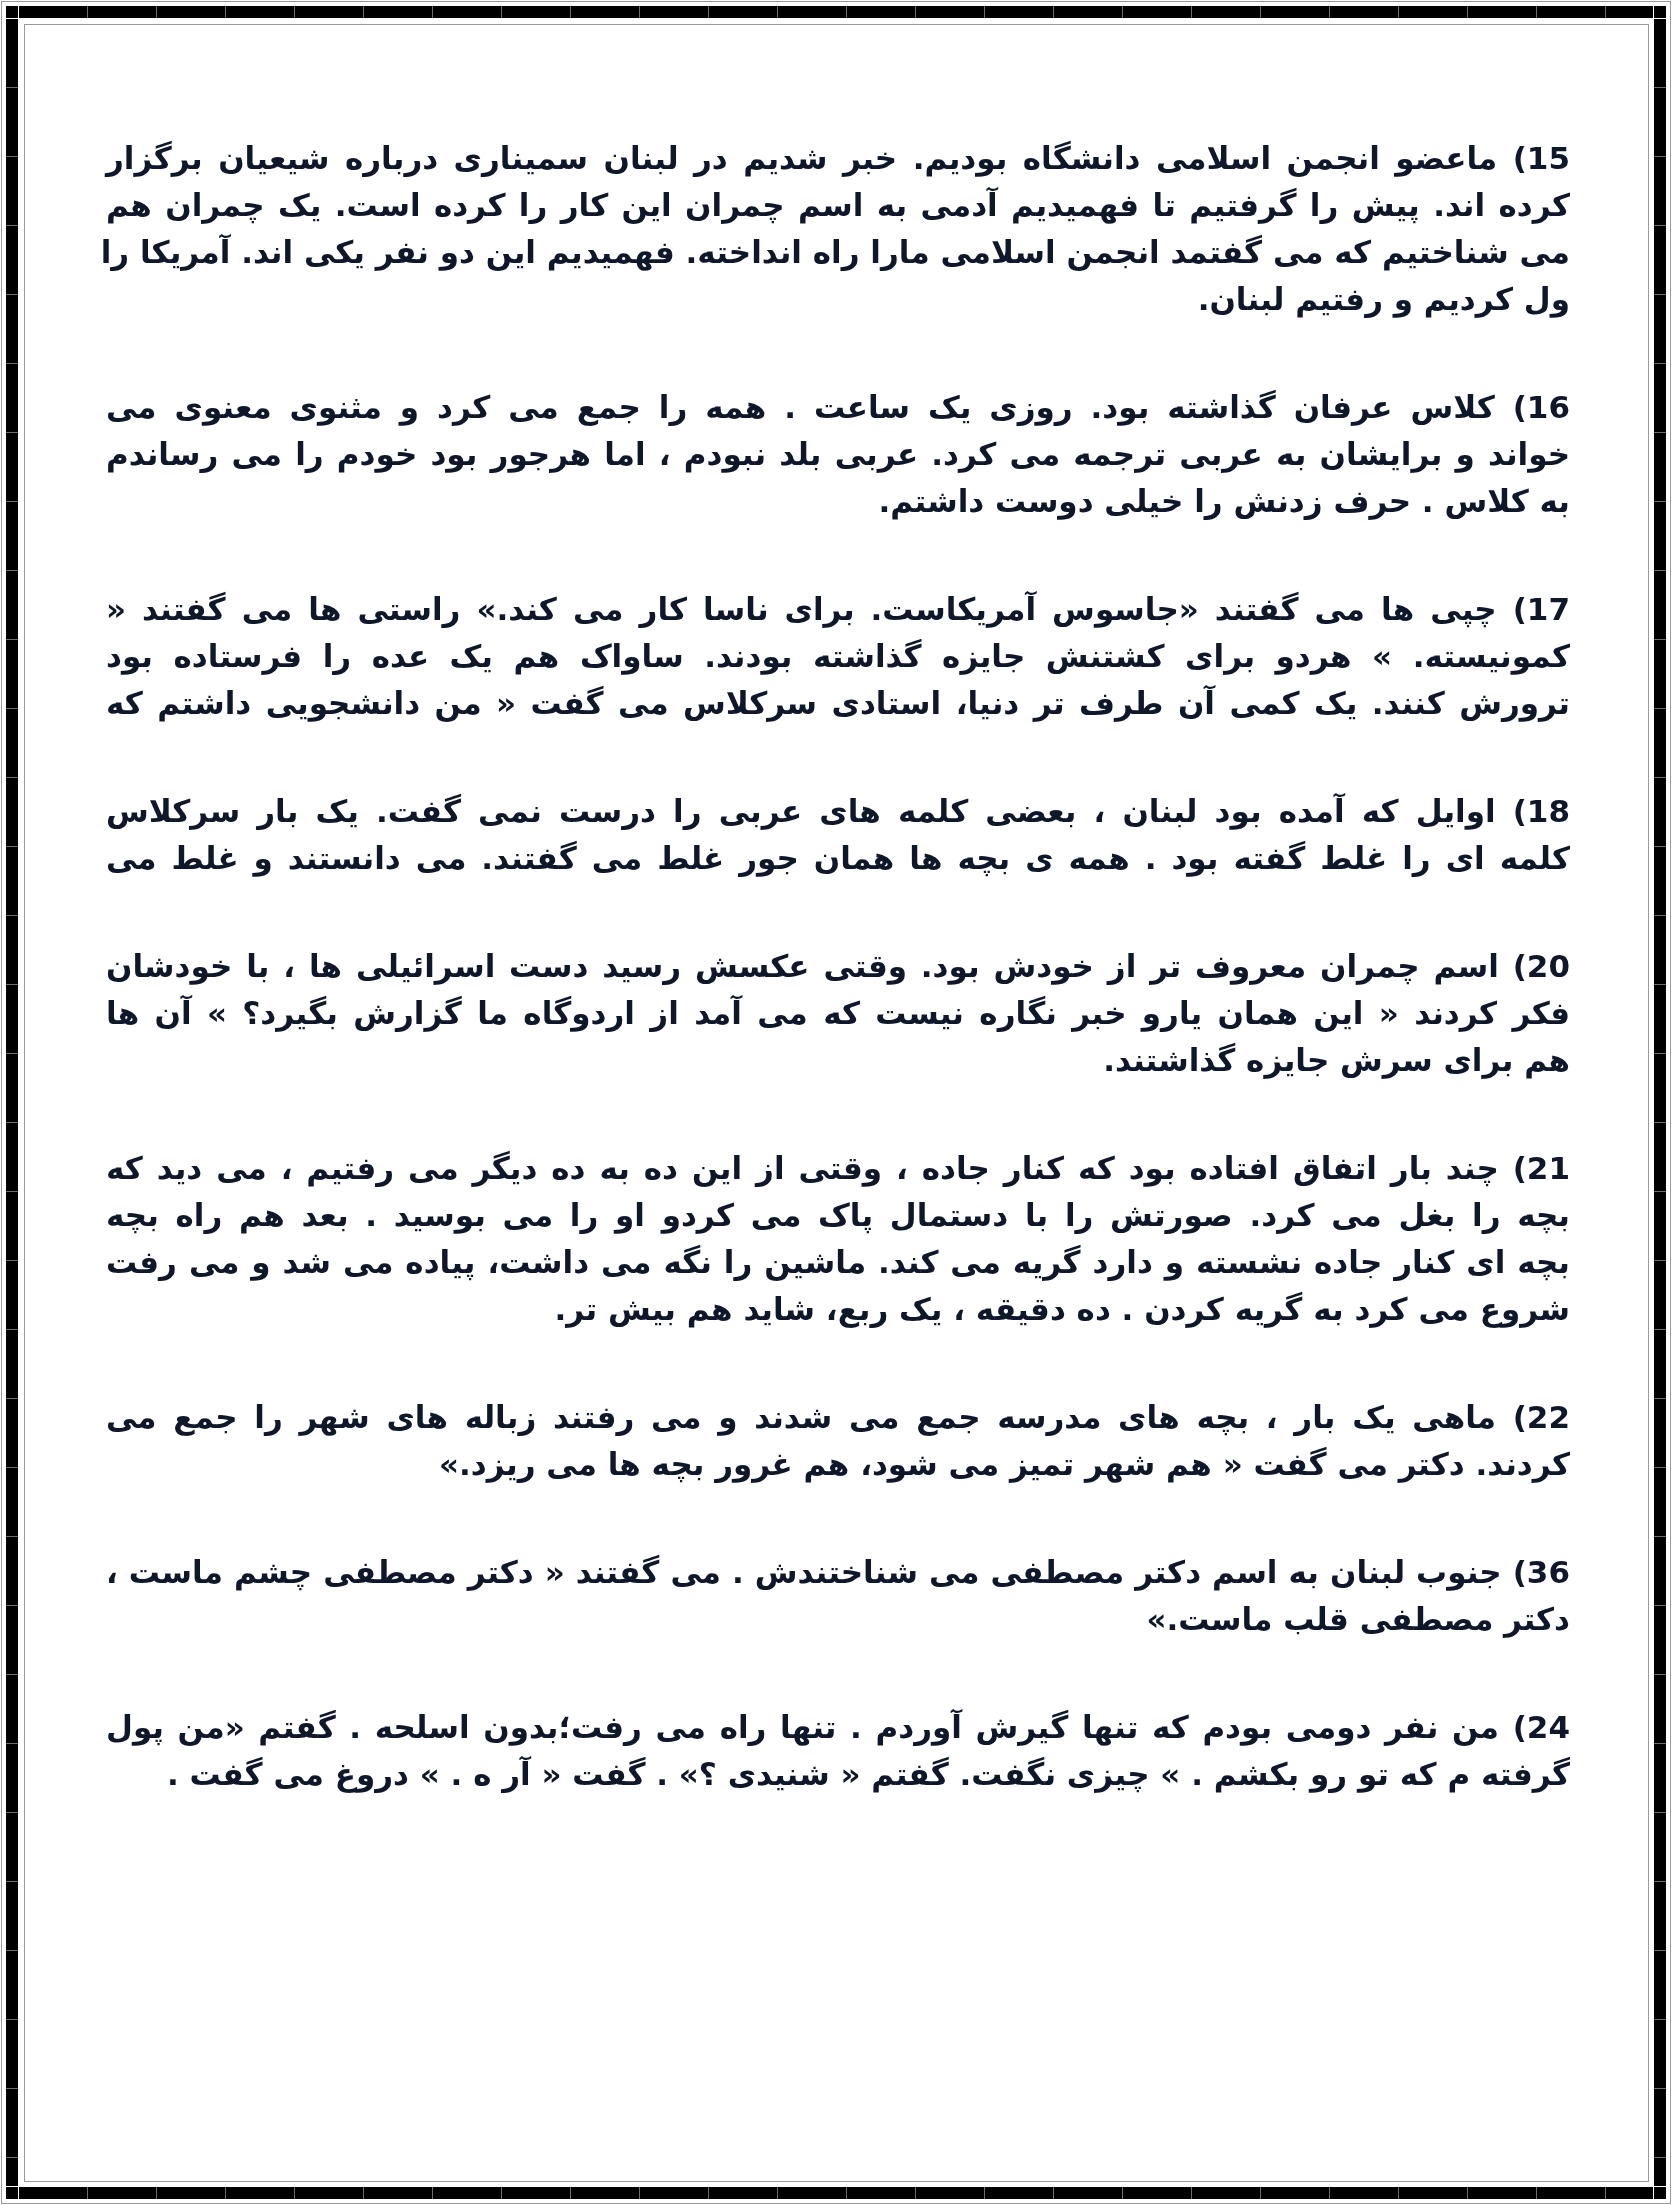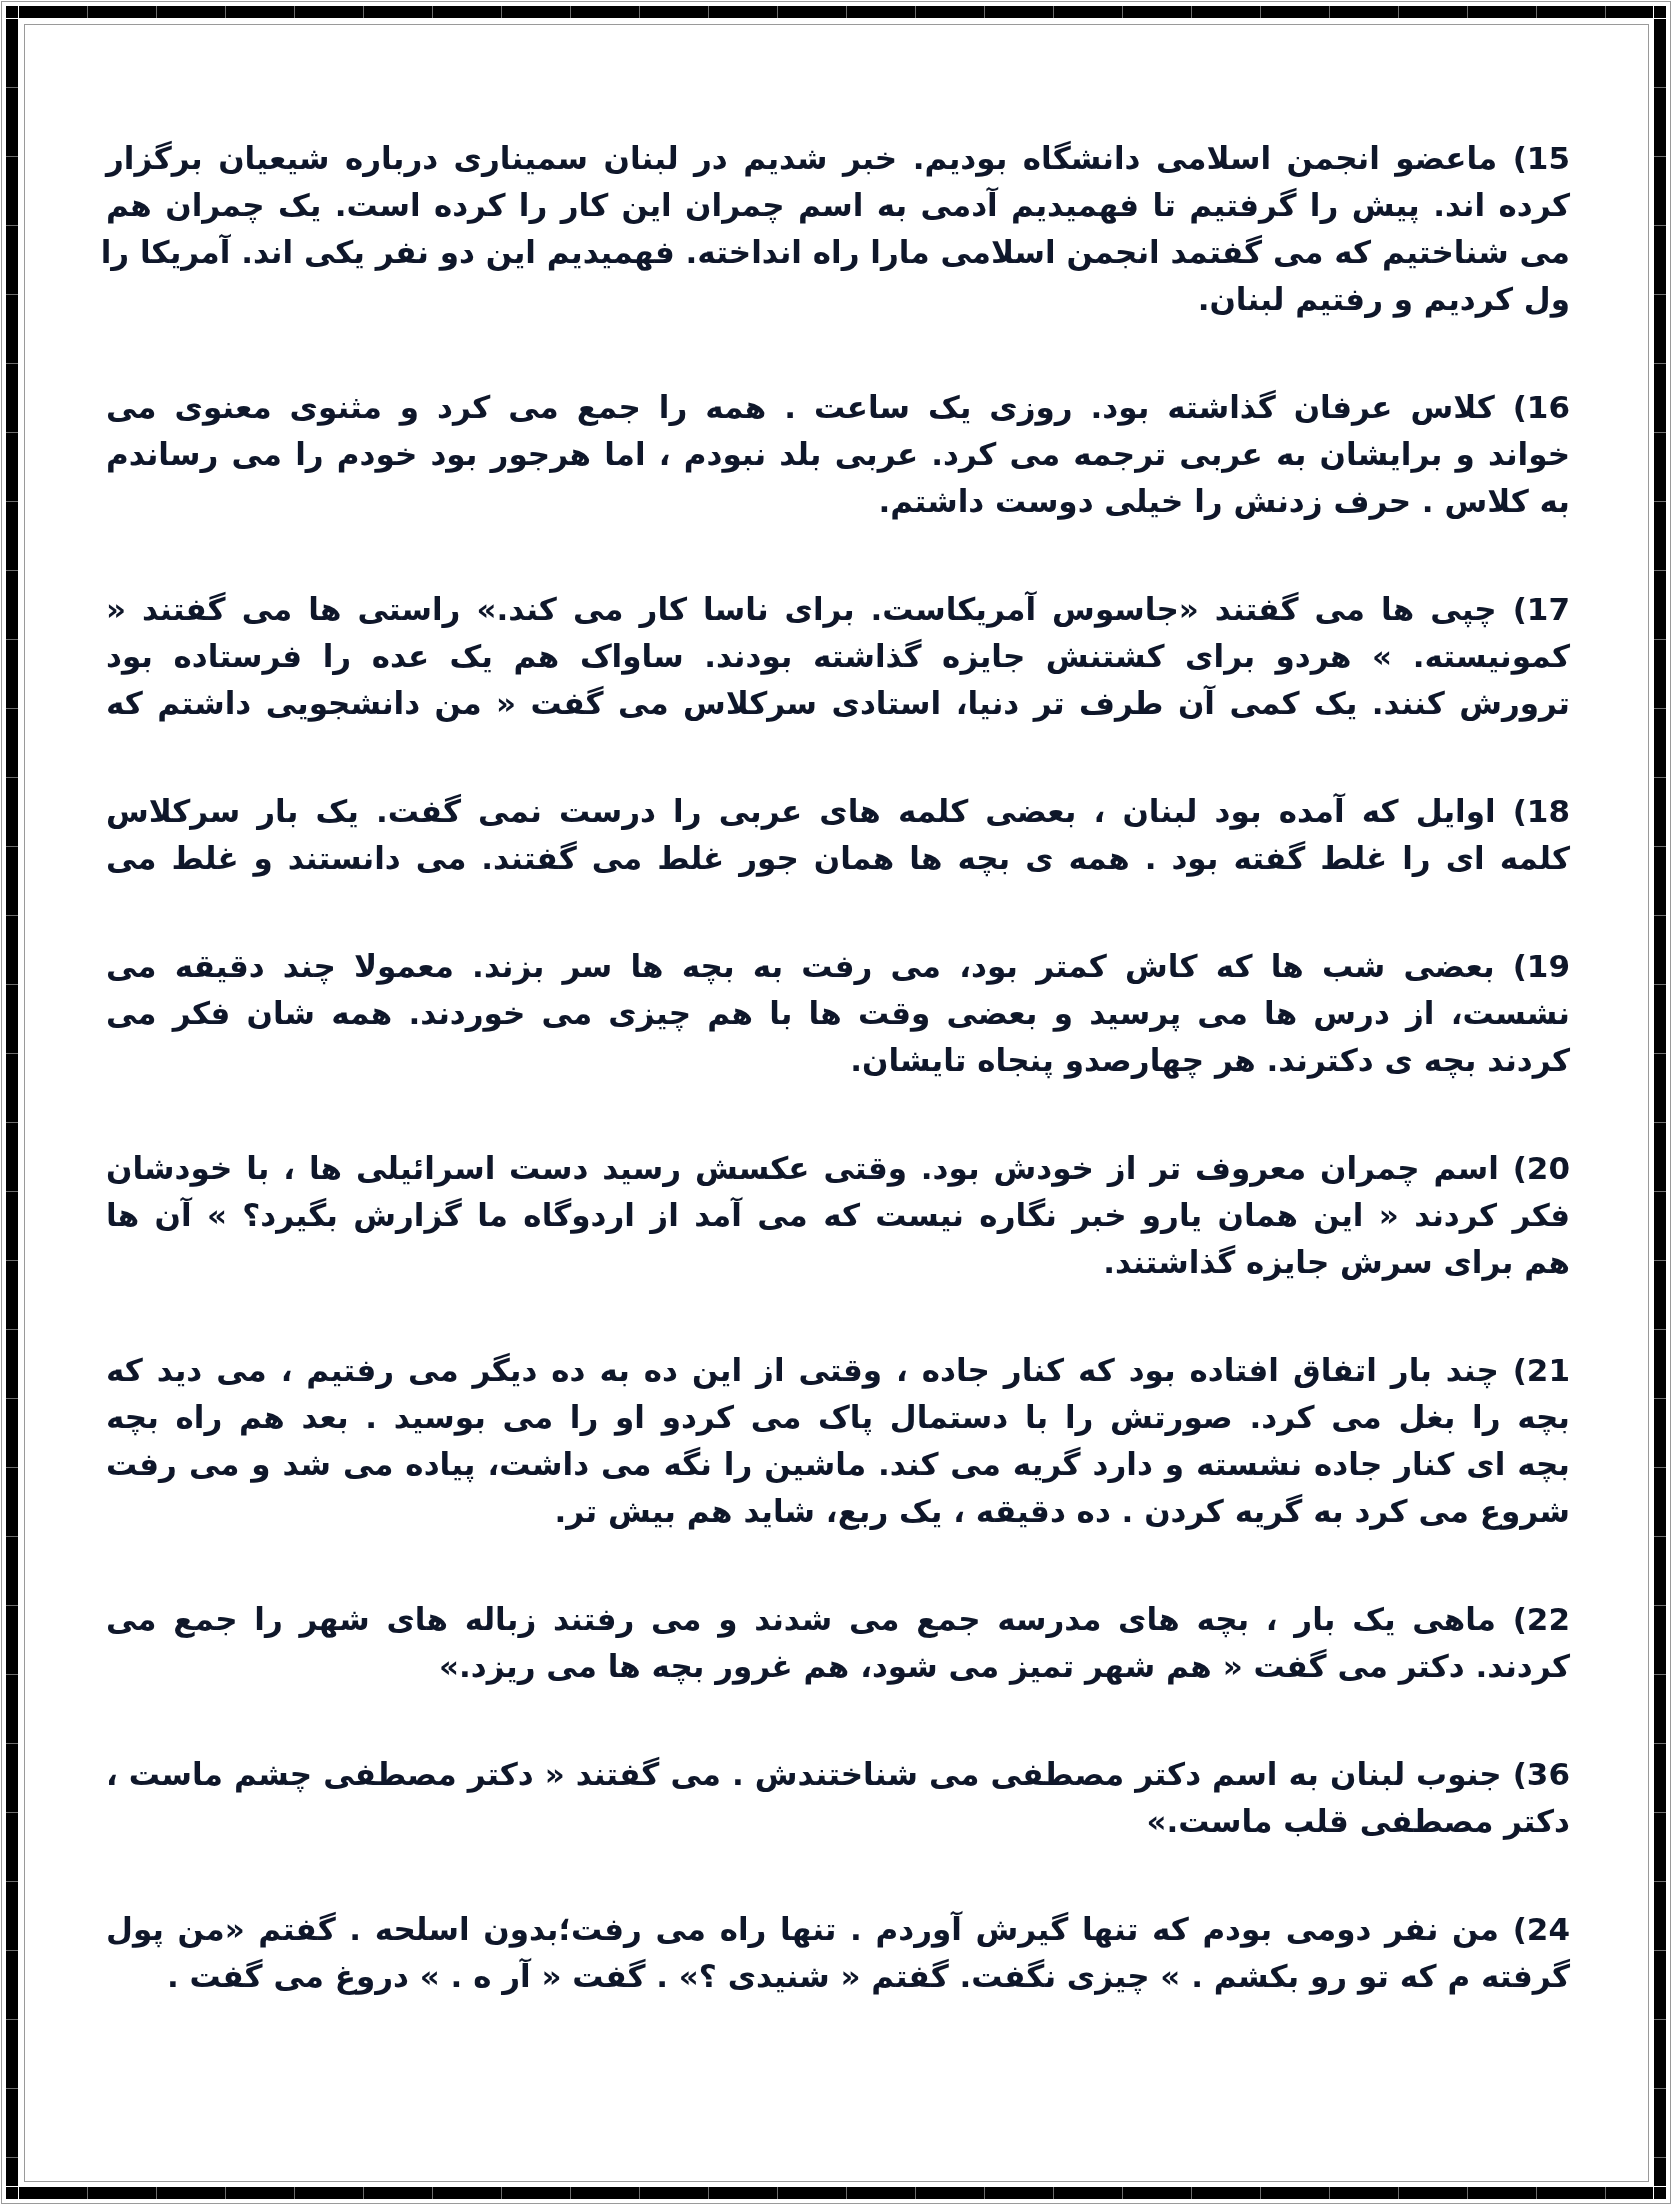--- a/index.html
+++ b/index.html
@@ -107,25 +107,20 @@
       <div class="para">
         <div class="line">17) چپی ها می گفتند «جاسوس آمریکاست. برای ناسا کار می کند.» راستی ها می گفتند «</div>
         <div class="line">کمونیسته. » هردو برای کشتنش جایزه گذاشته بودند. ساواک هم یک عده را فرستاده بود</div>
         <div class="line">ترورش کنند. یک کمی آن طرف تر دنیا، استادی سرکلاس می گفت « من دانشجویی داشتم که</div>
       </div>
       <div class="para">
         <div class="line">18) اوایل که آمده بود لبنان ، بعضی کلمه های عربی را درست نمی گفت. یک بار سرکلاس</div>
         <div class="line">کلمه ای را غلط گفته بود . همه ی بچه ها همان جور غلط می گفتند. می دانستند و غلط می</div>
       </div>
       <div class="para">
-        <div class="line">19) بعضی شب ها که کاش کمتر بود، می رفت به بچه ها سر بزند. معمولا چند دقیقه می</div>
-        <div class="line">نشست، از درس ها می پرسید و بعضی وقت ها با هم چیزی می خوردند. همه شان فکر می</div>
-        <div class="line last">کردند بچه ی دکترند. هر چهارصدو پنجاه تایشان.</div>
-      </div>
-      <div class="para">
         <div class="line">20) اسم چمران معروف تر از خودش بود. وقتی عکسش رسید دست اسرائیلی ها ، با خودشان</div>
         <div class="line">فکر کردند « این همان یارو خبر نگاره نیست که می آمد از اردوگاه ما گزارش بگیرد؟ » آن ها</div>
         <div class="line last">هم برای سرش جایزه گذاشتند.</div>
       </div>
       <div class="para">
         <div class="line">21) چند بار اتفاق افتاده بود که کنار جاده ، وقتی از این ده به ده دیگر می رفتیم ، می دید که</div>
         <div class="line">بچه را بغل می کرد. صورتش را با دستمال پاک می کردو او را می بوسید . بعد هم راه بچه</div>
         <div class="line">بچه ای کنار جاده نشسته و دارد گریه می کند. ماشین را نگه می داشت، پیاده می شد و می رفت</div>
         <div class="line last">شروع می کرد به گریه کردن . ده دقیقه ، یک ربع، شاید هم بیش تر.</div>
       </div>

